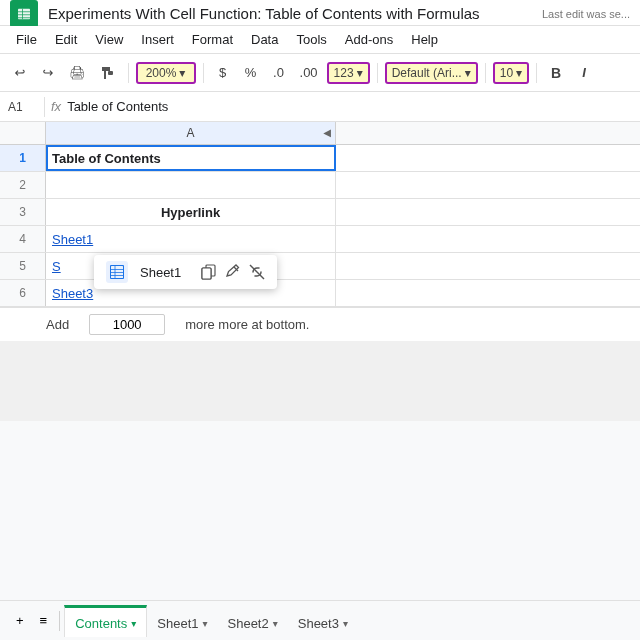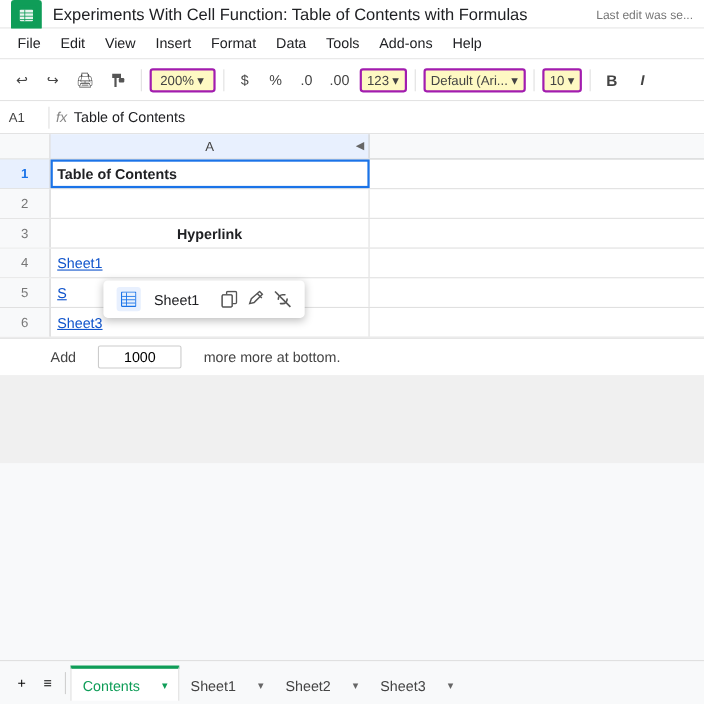--- a/index.html
+++ b/index.html
@@ -110,21 +110,21 @@
     
     #tab-bar {
       position: absolute; bottom: 0; left: 0; right: 0;
       display: flex; align-items: center; background: #f8f9fa;
       border-top: 1px solid #e0e0e0; height: 40px; padding: 0 8px; gap: 0;
     }
     .tab-btn { display: flex; align-items: center; justify-content: center; cursor: pointer; padding: 4px 8px; border-radius: 3px; font-size: 13px; }
     .tab-sep-v { width: 1px; height: 20px; background: #d0d0d0; margin: 0 4px; }
     .sheet-tab {
       display: flex; align-items: center; cursor: pointer; padding: 8px 10px 6px 10px;
-      font-size: 13px; border-radius: 0; border-top: 3px solid transparent; gap: 20px;
+      font-size: 13px; border-radius: 0; border-top: 3px solid transparent; gap: 4px;
     }
     .sheet-tab.active {
       border-top: 3px solid #0f9d58; color: #0f9d58; font-weight: 500; background: #fff;
       border-left: 1px solid #e0e0e0; border-right: 1px solid #e0e0e0;
     }
     .sheet-tab.inactive { color: #444; }
     .sheet-tab .chev { font-size: 10px; color: #666; }
     .sheet-tab.active .chev { color: #0f9d58; }
 
     #main-content { height: calc(640px - 40px); display: flex; flex-direction: column; }

